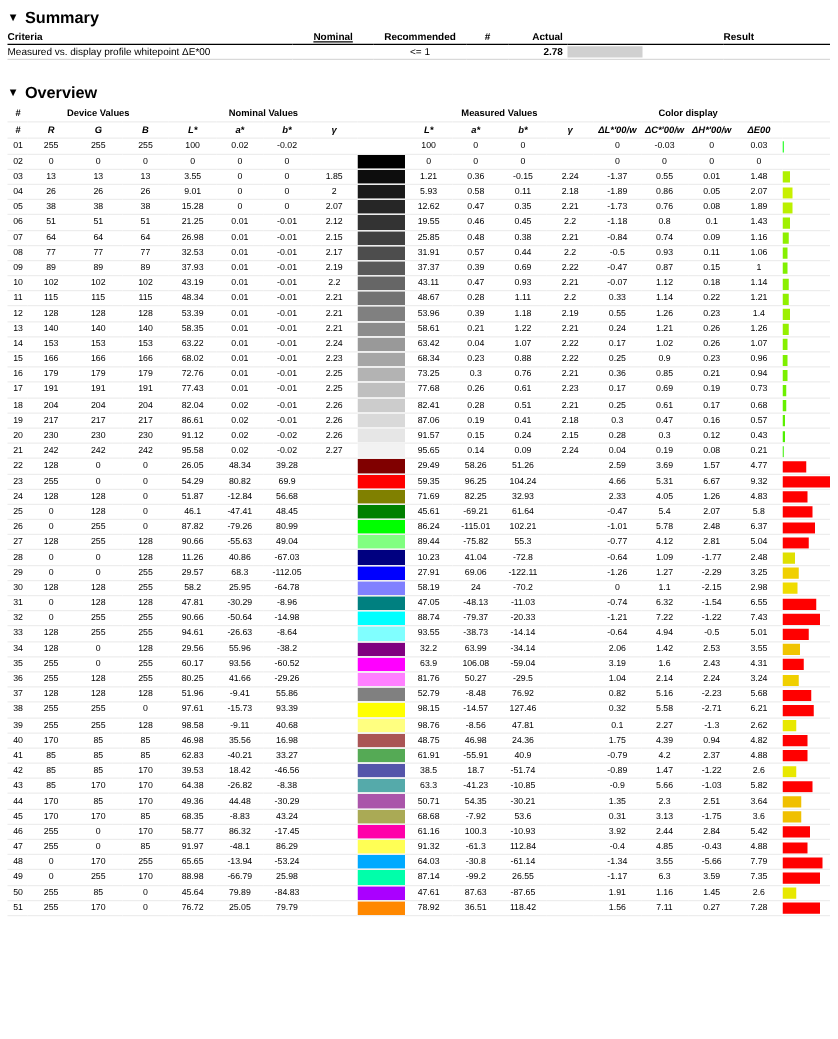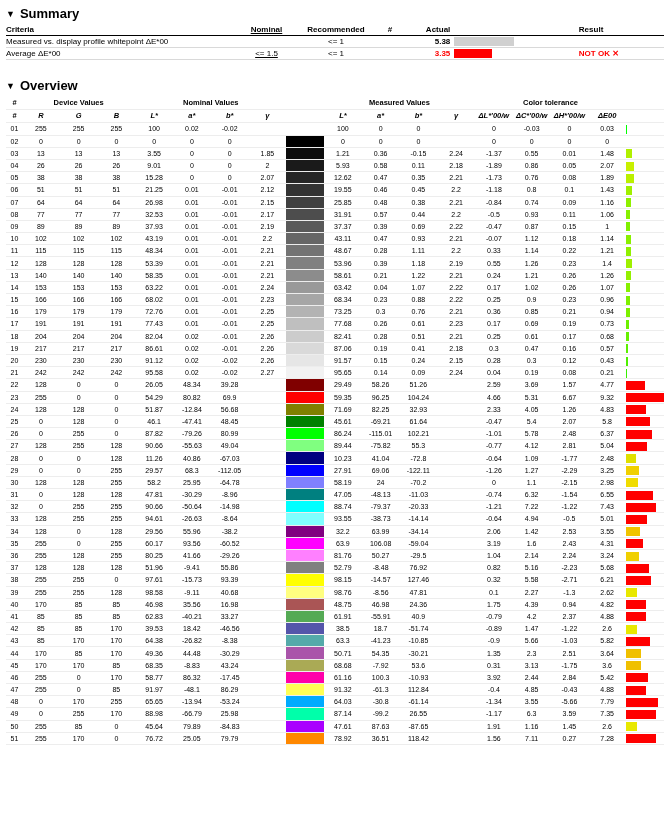--- a/index.html
+++ b/index.html
@@ -91,55 +91,44 @@
         <th class="s-bar"></th>
         <th class="s-res">Result</th>
       </tr>
     </thead>
     <tbody id="summary-body">
         <tr>
           <td class="s-crit">Measured vs. display profile whitepoint ΔE*00</td>
           <td class="s-nom"></td>
           <td class="s-rec">&lt;= 1</td>
           <td class="s-cnt"></td>
-          <td class="s-act">5.38</td>
+          <td class="s-act">2.78</td>
           <td class="s-bar">
             <div style="width: 48%; height: 9px; background: rgb(208, 208, 208);"></div>
           </td>
           <td class="s-res"></td>
-        </tr>
-        <tr>
-          <td class="s-crit">Average ΔE*00</td>
-          <td class="s-nom">&lt;= 1.5</td>
-          <td class="s-rec">&lt;= 1</td>
-          <td class="s-cnt"></td>
-          <td class="s-act red">3.35</td>
-          <td class="s-bar">
-            <div style="width: 30%; height: 9px; background: rgb(255, 0, 0);"></div>
-          </td>
-          <td class="s-res notok">NOT OK ✕</td>
         </tr>
       </tbody>
   </table>
 
 
   <div class="section-title">
     <span class="tri">▼</span>
     <span>Overview</span>
   </div>
 
   <table class="ov">
     <thead>
       <tr>
         <td class="c-idx grp">#</td>
         <td class="grp" colspan="3">Device Values</td>
         <td class="grp" colspan="4">Nominal Values</td>
         <td class="grp"></td>
         <td class="grp" colspan="4">Measured Values</td>
-        <td class="grp" colspan="4">Color tolerance</td>
+        <td class="grp" colspan="4">Color display</td>
         <td class="grp"></td>
       </tr>
       <tr>
         <td class="c-idx colh noit">#</td>
         <td class="c-n colh">R</td>
         <td class="c-n colh">G</td>
         <td class="c-n colh">B</td>
         <td class="c-m colh">L*</td>
         <td class="c-m colh">a*</td>
         <td class="c-m colh">b*</td>

